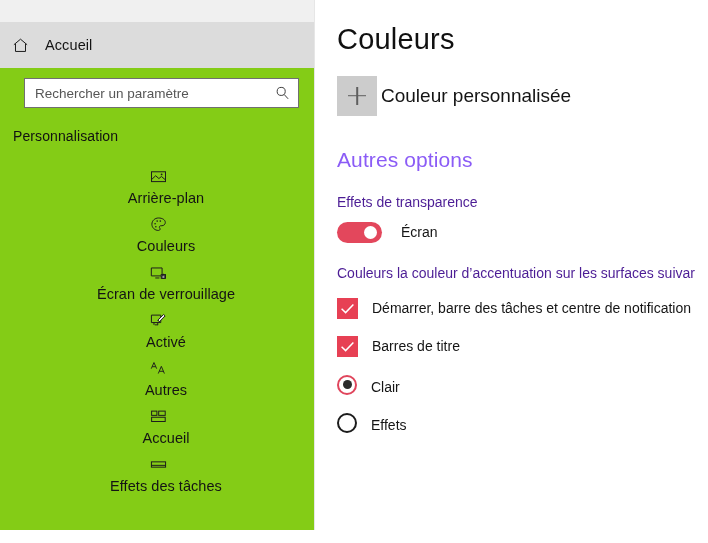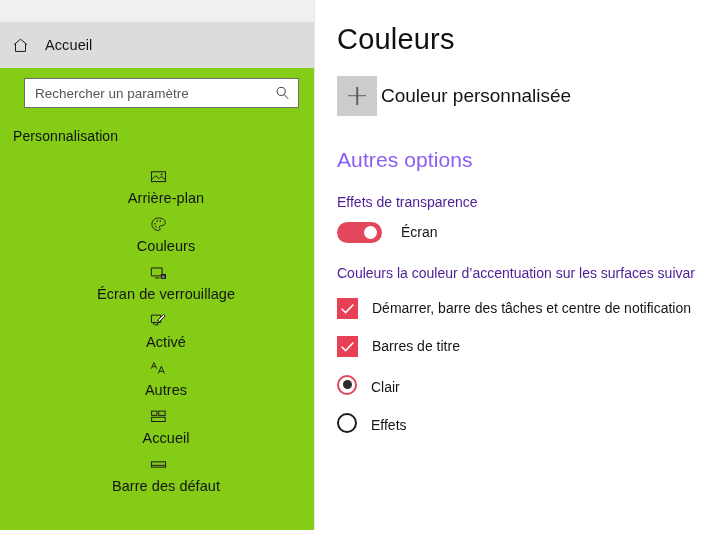--- a/index.html
+++ b/index.html
@@ -393,21 +393,21 @@
         <span class="lbl">Accueil</span>
       </div>
 
       <div class="nav-item">
         <span class="ico">
           <svg width="17" height="17" viewBox="0 0 18 18" fill="none" stroke="currentColor" stroke-width="1.05">
             <rect x="1.5" y="6.2" width="15" height="5.6"></rect>
             <path d="M1.5 9.9 H16.5"></path>
           </svg>
         </span>
-        <span class="lbl">Barre des défaut</span>
+        <span class="lbl">Effets des tâches</span>
       </div>
 
     </div>
   </div>
 
   <div id="content">
 
     <div class="page-title">Couleurs</div>
 
     <div class="custom-color-row">

